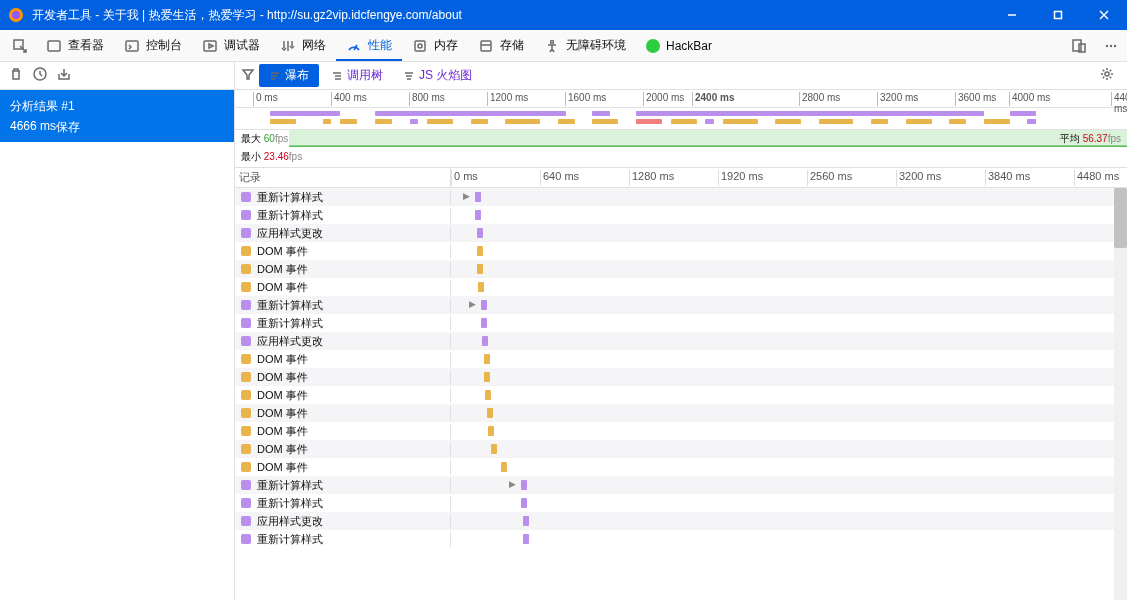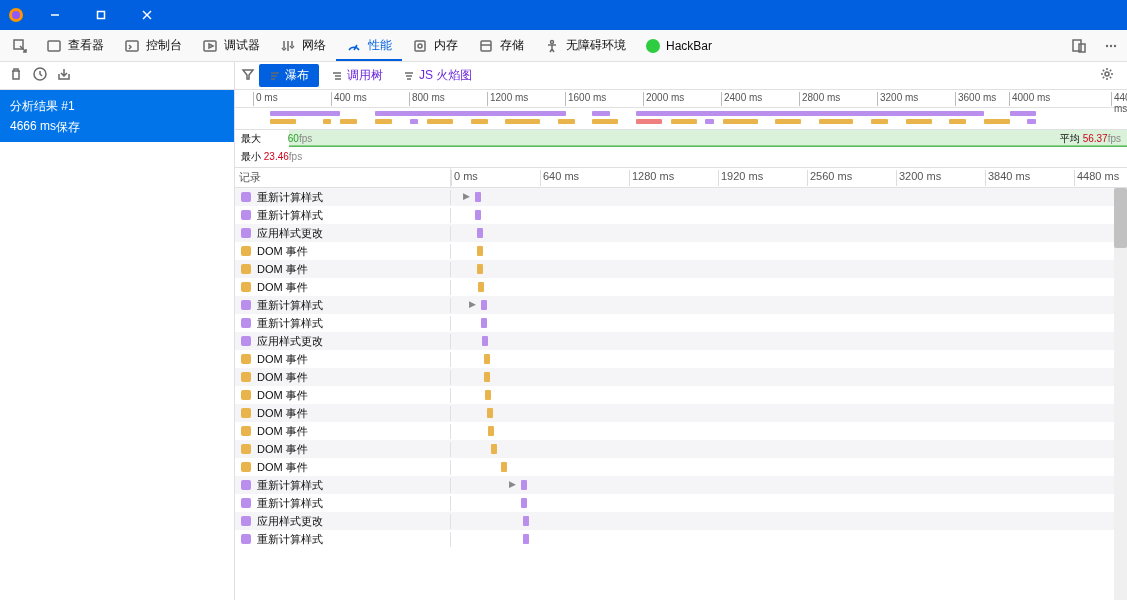--- a/index.html
+++ b/index.html
@@ -50,21 +50,21 @@
 .ov-row2 { top:11px; }
 .purple { background:#b98eec; }
 .orange { background:#e9b44c; }
 .red { background:#f08080; }
 
 
 .fps { height:38px; border-bottom:1px solid #e0e0e2; position:relative; background:#fff; }
 .fps-green { position:absolute; left:54px; right:0; top:0; height:16px; background:#d9f2d9; border-bottom:1px solid #8bd28b; }
 .fps-line { position:absolute; left:54px; right:0; top:16px; height:0; border-top:1px solid #5bb85b; }
 .fps .lbl { position:absolute; left:6px; font-size:10px; }
-.fps .num-green { color:#2a9d2a;margin-left:24px; }
+.fps .num-green { color:#2a9d2a; }
 .fps .num-red { color:#d0021b; }
 .fps .avg { position:absolute; right:6px; top:2px; font-size:10px; }
 
 
 .wf-head { height:20px; border-bottom:1px solid #e0e0e2; display:flex; font-size:11px; color:#555; }
 .wf-head .col1 { width:216px; padding-left:4px; display:flex; align-items:center; border-right:1px solid #e0e0e2; }
 .wf-head .ticks { flex:1; position:relative; }
 .wf-head .ticks .t { position:absolute; top:2px; border-left:1px solid #ddd; padding-left:2px; height:16px; }
 
 
@@ -85,20 +85,21 @@
 svg { stroke:#6a6a6a; stroke-width:1.5; fill:none; }
 </style>
 </head>
 <body>
 
 <div class="titlebar">
   <svg class="ff-icon" viewBox="0 0 16 16">
       <circle cx="8" cy="8" r="7" fill="#ff9400" stroke="none"></circle>
       <circle cx="8" cy="8" r="4" fill="#9059ff" stroke="none"></circle>
     </svg>
+  <div class="title">开发者工具 - 关于我 | 热爱生活，热爱学习 - http://su.gz2vip.idcfengye.com/about</div>
   <div class="winbtns">
     <div class="winbtn">
         <svg width="10" height="10" viewBox="0 0 10 10">
           <line x1="1" y1="5" x2="9" y2="5" stroke="#fff"></line>
         </svg>
       </div>
     <div class="winbtn">
         <svg width="10" height="10" viewBox="0 0 10 10">
           <rect x="1.5" y="1.5" width="7" height="7" stroke="#fff"></rect>
         </svg>
@@ -254,21 +255,21 @@
           </svg></span>
     </div>
 
     <div class="ruler" id="ruler">
         <div class="tick" style="left: 18px;">0 ms</div>
         <div class="tick" style="left: 96px;">400 ms</div>
         <div class="tick" style="left: 174px;">800 ms</div>
         <div class="tick" style="left: 252px;">1200 ms</div>
         <div class="tick" style="left: 330px;">1600 ms</div>
         <div class="tick" style="left: 408px;">2000 ms</div>
-        <div class="tick" style="left: 486px;">2400 ms</div>
+        <div class="tick" style="left: 457px; font-weight: bold;">2400 ms</div>
         <div class="tick" style="left: 564px;">2800 ms</div>
         <div class="tick" style="left: 642px;">3200 ms</div>
         <div class="tick" style="left: 720px;">3600 ms</div>
         <div class="tick" style="left: 774px;">4000 ms</div>
         <div class="tick" style="left: 876px;">4400 ms</div>
       </div>
     <div class="overview" id="overview">
         <div class="ov-bar ov-row1 purple" style="left: 35.4px; width: 69.6px;"></div>
         <div class="ov-bar ov-row1 purple" style="left: 139.8px; width: 191.4px;"></div>
         <div class="ov-bar ov-row1 purple" style="left: 357.3px; width: 17.4px;"></div>

